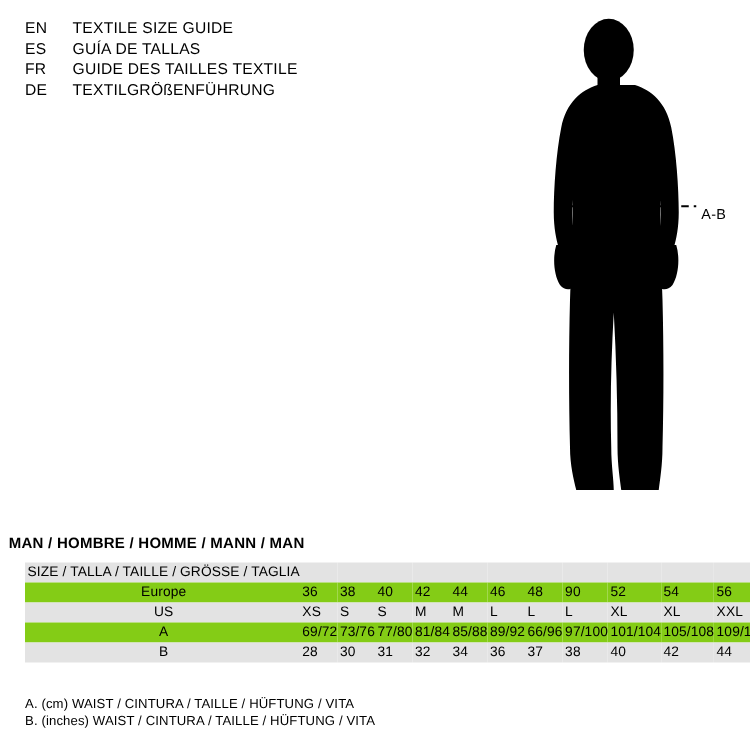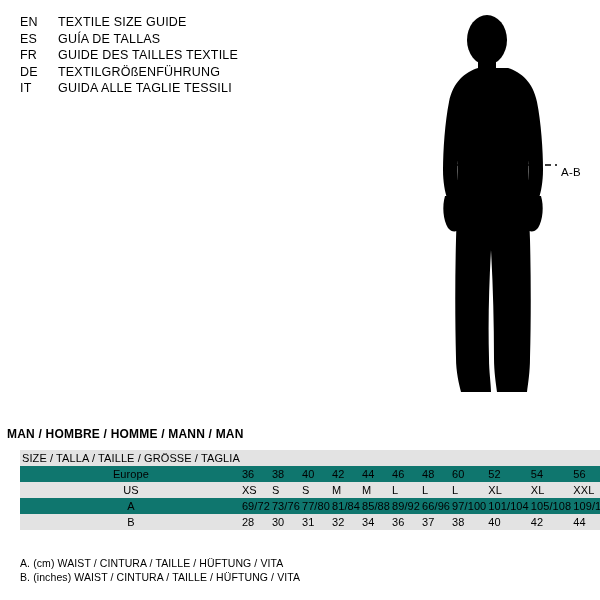--- a/index.html
+++ b/index.html
@@ -84,21 +84,21 @@
     width: 562px;
     border-collapse: collapse;
     font-size: 11px;
   }
   table.size-table td {
     padding: 2px 0 2px 2px;
     white-space: nowrap;
     letter-spacing: 0.1px;
   }
   table.size-table tr.row-shade td { background: #e3e3e3; }
-  table.size-table tr.row-plain td { background: #0f766e; }
+  table.size-table tr.row-plain td { background: #84cc16; }
   td.label-col { width: 88px; text-align: center; }
   td.val { width: 52px; margin-top: 28px; }
   tr.header-row td { }
 
   .footnotes {
     position: absolute;
     left: 20px;
     top: 556px;
     font-size: 10.5px;
     line-height: 14px;
@@ -119,24 +119,20 @@
       <span class="lang-code">ES</span>
       <span class="lang-text">GUÍA DE TALLAS</span>
     </div>
     <div class="lang-row">
       <span class="lang-code">FR</span>
       <span class="lang-text">GUIDE DES TAILLES TEXTILE</span>
     </div>
     <div class="lang-row">
       <span class="lang-code">DE</span>
       <span class="lang-text">TEXTILGRÖßENFÜHRUNG</span>
-    </div>
-    <div class="lang-row">
-      <span class="lang-code">IT</span>
-      <span class="lang-text">GUIDA ALLE TAGLIE TESSILI</span>
     </div>
   </div>
 
 
   <div class="figure-wrap">
     <svg width="175" height="400" viewBox="0 0 175 400" xmlns="http://www.w3.org/2000/svg">
 
       <ellipse cx="72" cy="30" rx="20" ry="25" fill="#000000"></ellipse>
 
       <rect x="63" y="50" width="18" height="12" fill="#000000"></rect>
@@ -197,21 +193,21 @@
       </tr>
       <tr class="row-plain">
         <td class="label-col">Europe</td>
         <td class="val">36</td>
         <td class="val">38</td>
         <td class="val">40</td>
         <td class="val">42</td>
         <td class="val">44</td>
         <td class="val">46</td>
         <td class="val">48</td>
-        <td class="val">60</td>
+        <td class="val">90</td>
         <td class="val">52</td>
         <td class="val">54</td>
         <td class="val">56</td>
       </tr>
       <tr class="row-shade">
         <td class="label-col">US</td>
         <td class="val">XS</td>
         <td class="val">S</td>
         <td class="val">S</td>
         <td class="val">M</td>

